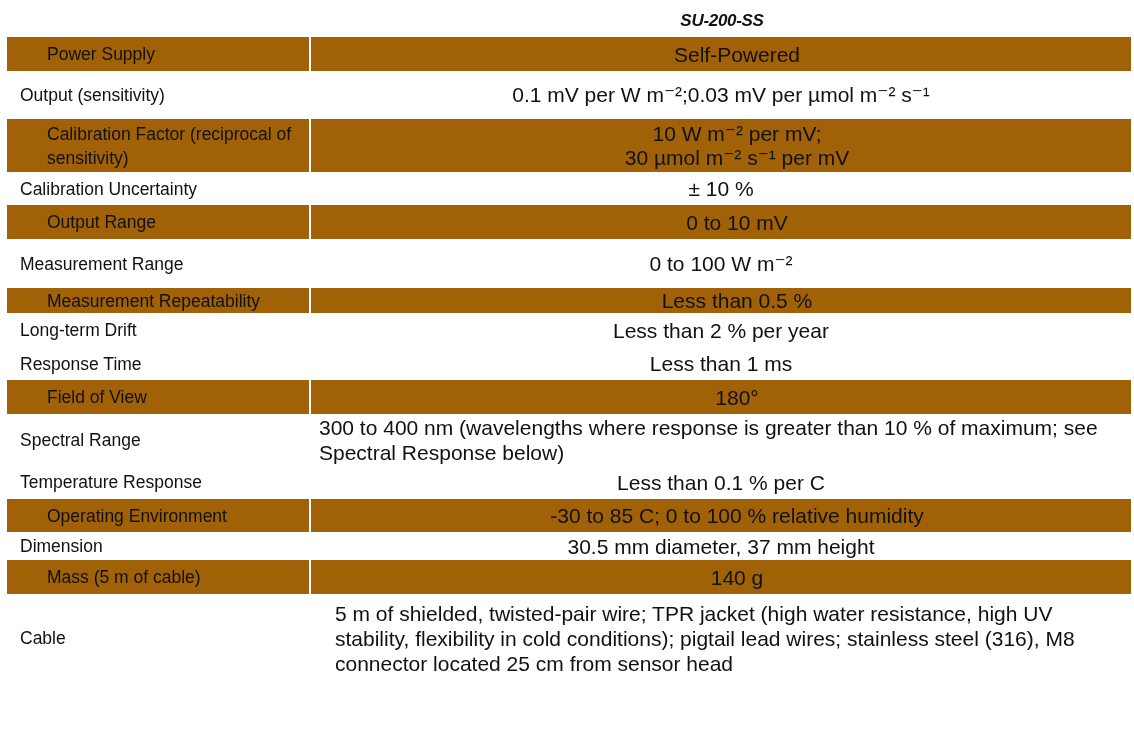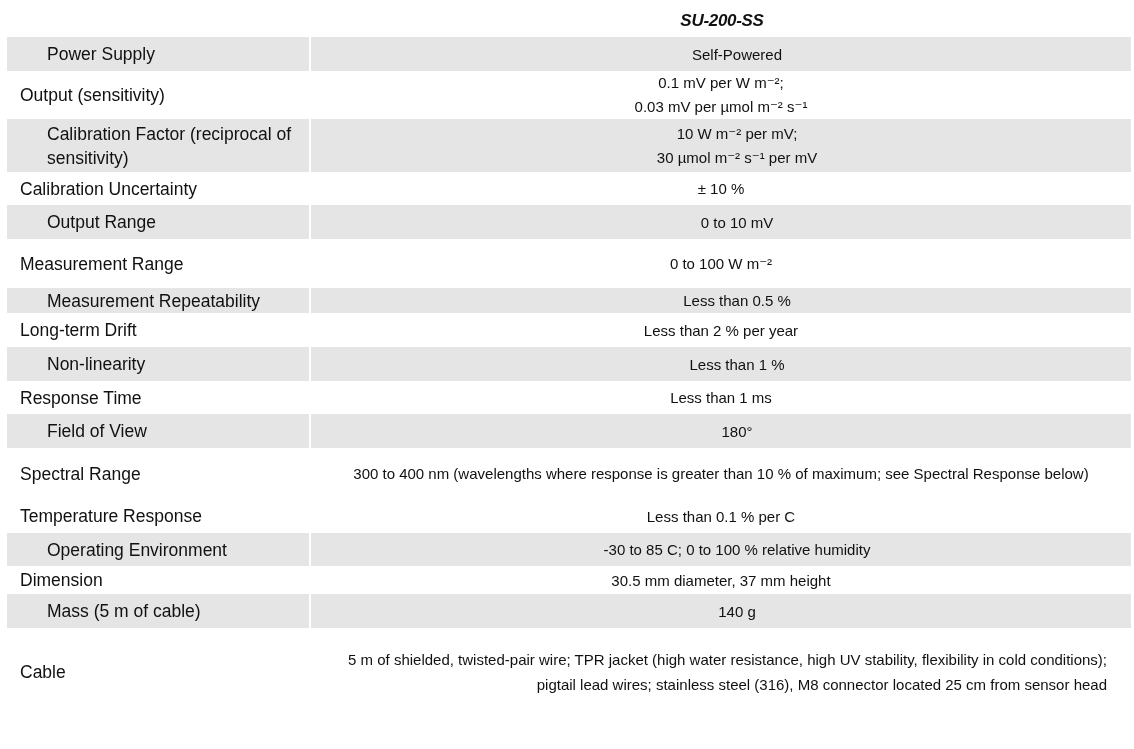--- a/index.html
+++ b/index.html
@@ -6,39 +6,39 @@
     body { width: 1134px; height: 749px; overflow: hidden; position: relative;
            font-family: "Liberation Sans", "DejaVu Sans", sans-serif; color: #111; }
     .spec-table { position: absolute; left: 7px; top: 0; width: 1124px; }
     .hdr { height: 37px; position: relative; font-style: italic; }
     .hdr .model { position: absolute; left: 306px; width: 818px; top: 11px;
                   text-align: center; font-weight: bold; font-size: 17px; letter-spacing: -0.3px; }
     .row { display: flex; position: relative; }
     .row .label { width: 302px; box-sizing: border-box; padding-left: 13px; padding-right: 6px;
                   display: flex; align-items: center; font-size: 17.5px; line-height: 24px; }
     .row .value { flex: 1; margin-left: 2px; display: flex; align-items: center; justify-content: center;
-                  text-align: right; font-size: 15px; line-height: 25px; padding: 0 8px; box-sizing: border-box; }
-    .row.shaded .label, .row.shaded .value { background: #e5e5e5; padding-left: 40px; }
+                  text-align: left; font-size: 21px; line-height: 25px; padding: 0 8px; box-sizing: border-box; }
+    .row.shaded .label, .row.shaded .value { background: #a16207; padding-left: 40px; }
   </style>
 </head>
 <body>
 
 <div class="spec-table">
   <div class="hdr">
     <div class="model">SU-200-SS</div>
   </div>
 
   <div class="row shaded" style="height:34px">
     <div class="label">Power Supply</div>
     <div class="value">Self-Powered</div>
   </div>
 
   <div class="row" style="height:48px">
     <div class="label">Output (sensitivity)</div>
-    <div class="value" style="flex-direction:column; line-height:24px;">
+    <div class="value" style="flex-direction:row; line-height:24px;">
       <div>0.1 mV per W m⁻²;</div>
       <div>0.03 mV per µmol m⁻² s⁻¹</div>
     </div>
   </div>
 
   <div class="row shaded" style="height:53px">
     <div class="label">Calibration Factor (reciprocal of sensitivity)</div>
     <div class="value" style="flex-direction:column; line-height:24px;">
       <div>10 W m⁻² per mV;</div>
       <div>30 µmol m⁻² s⁻¹ per mV</div>
@@ -63,24 +63,20 @@
   <div class="row shaded" style="height:25px">
     <div class="label">Measurement Repeatability</div>
     <div class="value">Less than 0.5 %</div>
   </div>
 
   <div class="row" style="height:34px">
     <div class="label">Long-term Drift</div>
     <div class="value">Less than 2 % per year</div>
   </div>
 
-  <div class="row shaded" style="height:34px">
-    <div class="label">Non-linearity</div>
-    <div class="value">Less than 1 %</div>
-  </div>
 
   <div class="row" style="height:33px">
     <div class="label">Response Time</div>
     <div class="value">Less than 1 ms</div>
   </div>
 
   <div class="row shaded" style="height:34px">
     <div class="label">Field of View</div>
     <div class="value">180°</div>
   </div>

